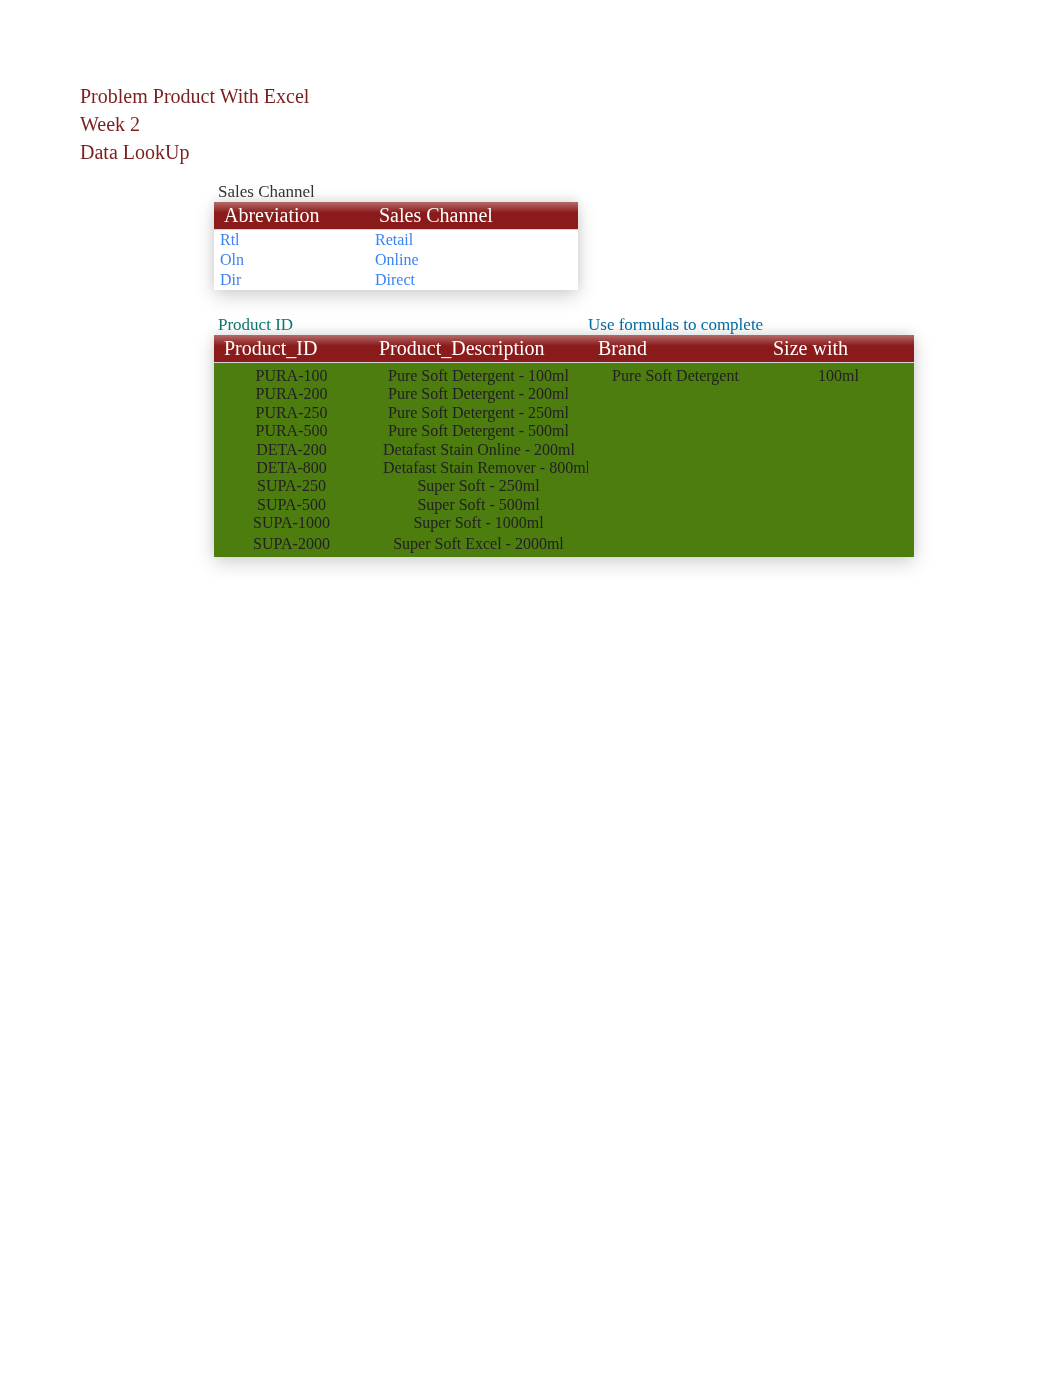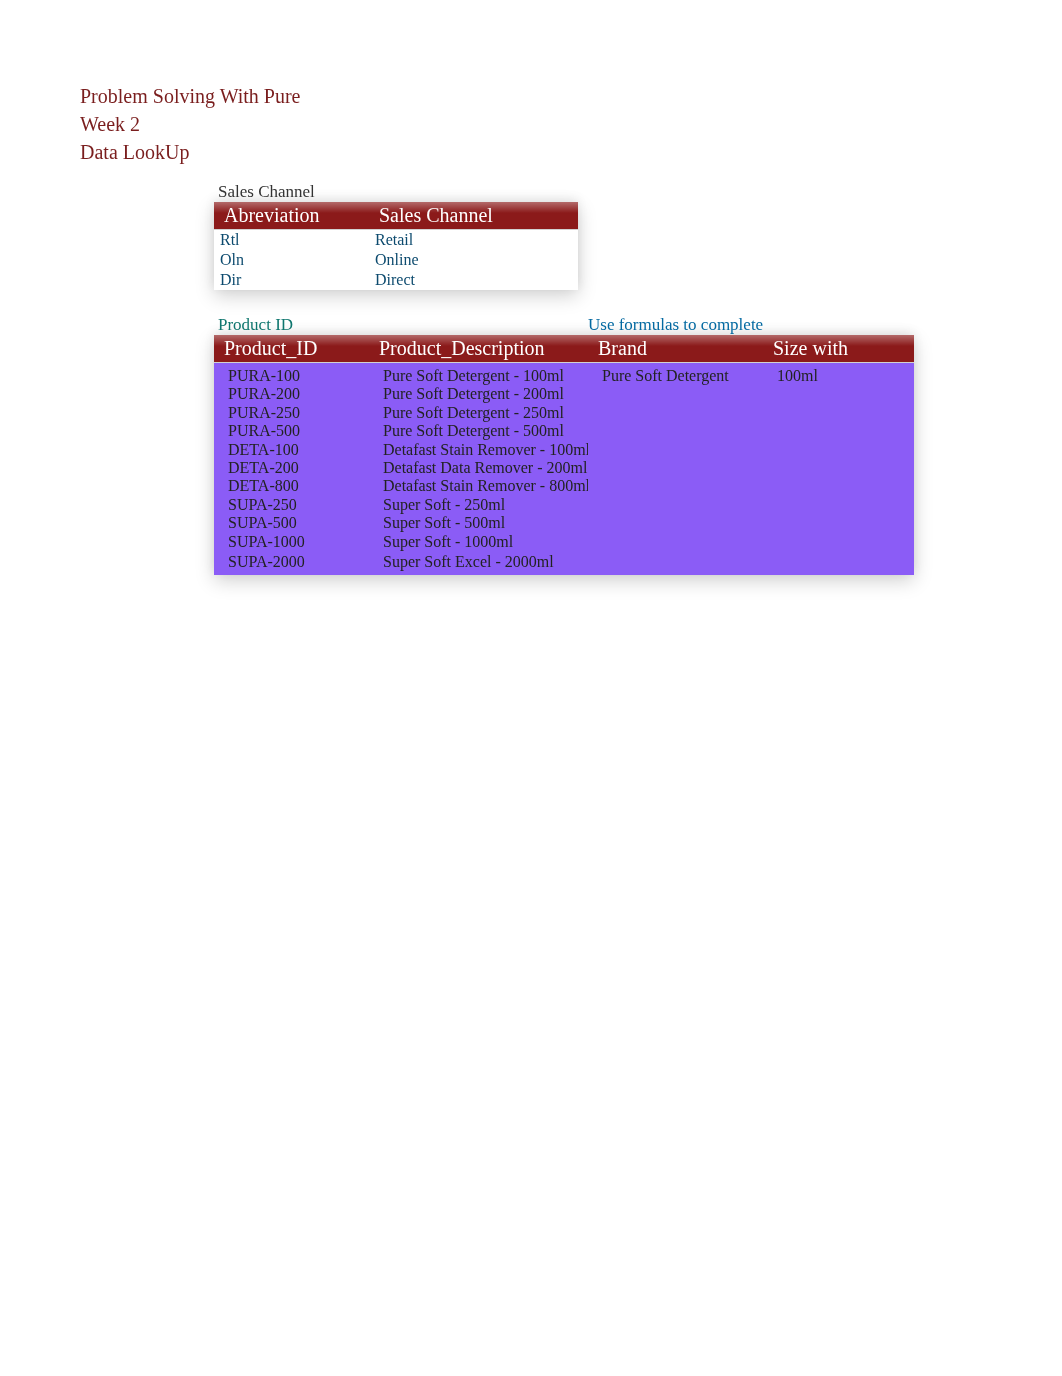--- a/index.html
+++ b/index.html
@@ -61,21 +61,21 @@
     .sc-table th::before{
       content:"";
       position:absolute;
       left:0;right:0;top:0;height:40%;
       background: linear-gradient(to bottom, rgba(255,255,255,0.35), rgba(255,255,255,0));
       pointer-events:none;
     }
     .sc-table td {
       font-size: 16px;
       padding: 1px 6px;
-      color: #0c4a6e;
+      color: #3b82f6;
       background: #fff;
     }
     .sc-table tbody tr:first-child td {
       border-top: 1px solid rgba(180,180,180,0.6);
     }
     .sc-table tbody tr:last-child td {
     }
 
     
     .product-wrap {
@@ -124,39 +124,40 @@
       pointer-events:none;
     }
     .prod-table col.c1 { width: 155px; }
     .prod-table col.c2 { width: 219px; }
     .prod-table col.c3 { width: 175px; }
     .prod-table col.c4 { width: auto; }
     .prod-table td {
       font-size: 16px;
       padding: 0px 14px;
       color: #222;
-      background: #8b5cf6;
+      background: #4d7c0f;
       white-space: nowrap;
       overflow: hidden;
       line-height: 1.15;
+      text-align: center;
     }
     .prod-table tbody tr:first-child td {
       border-top: 1px solid rgba(180,180,180,0.6);
       padding-top: 4px;
     }
     .prod-table tbody tr:last-child td {
       padding-top: 2px;
       padding-bottom: 4px;
     }
   </style>
 </head>
 <body>
 
 <div class="page-titles">
-  <div>Problem Solving With Pure</div>
+  <div>Problem Product With Excel</div>
   <div>Week 2</div>
   <div>Data LookUp</div>
 </div>
 
 <div class="sales-channel-wrap">
   <div class="section-label">Sales Channel</div>
   <table class="sc-table">
     <colgroup>
       <col style="width:155px">
       <col>
@@ -223,28 +224,22 @@
           <td></td>
           <td></td>
         </tr>
         <tr>
           <td>PURA-500</td>
           <td>Pure Soft Detergent - 500ml</td>
           <td></td>
           <td></td>
         </tr>
         <tr>
-          <td>DETA-100</td>
-          <td>Detafast Stain Remover - 100ml</td>
-          <td></td>
-          <td></td>
-        </tr>
-        <tr>
           <td>DETA-200</td>
-          <td>Detafast Data Remover - 200ml</td>
+          <td>Detafast Stain Online - 200ml</td>
           <td></td>
           <td></td>
         </tr>
         <tr>
           <td>DETA-800</td>
           <td>Detafast Stain Remover - 800ml</td>
           <td></td>
           <td></td>
         </tr>
         <tr>

